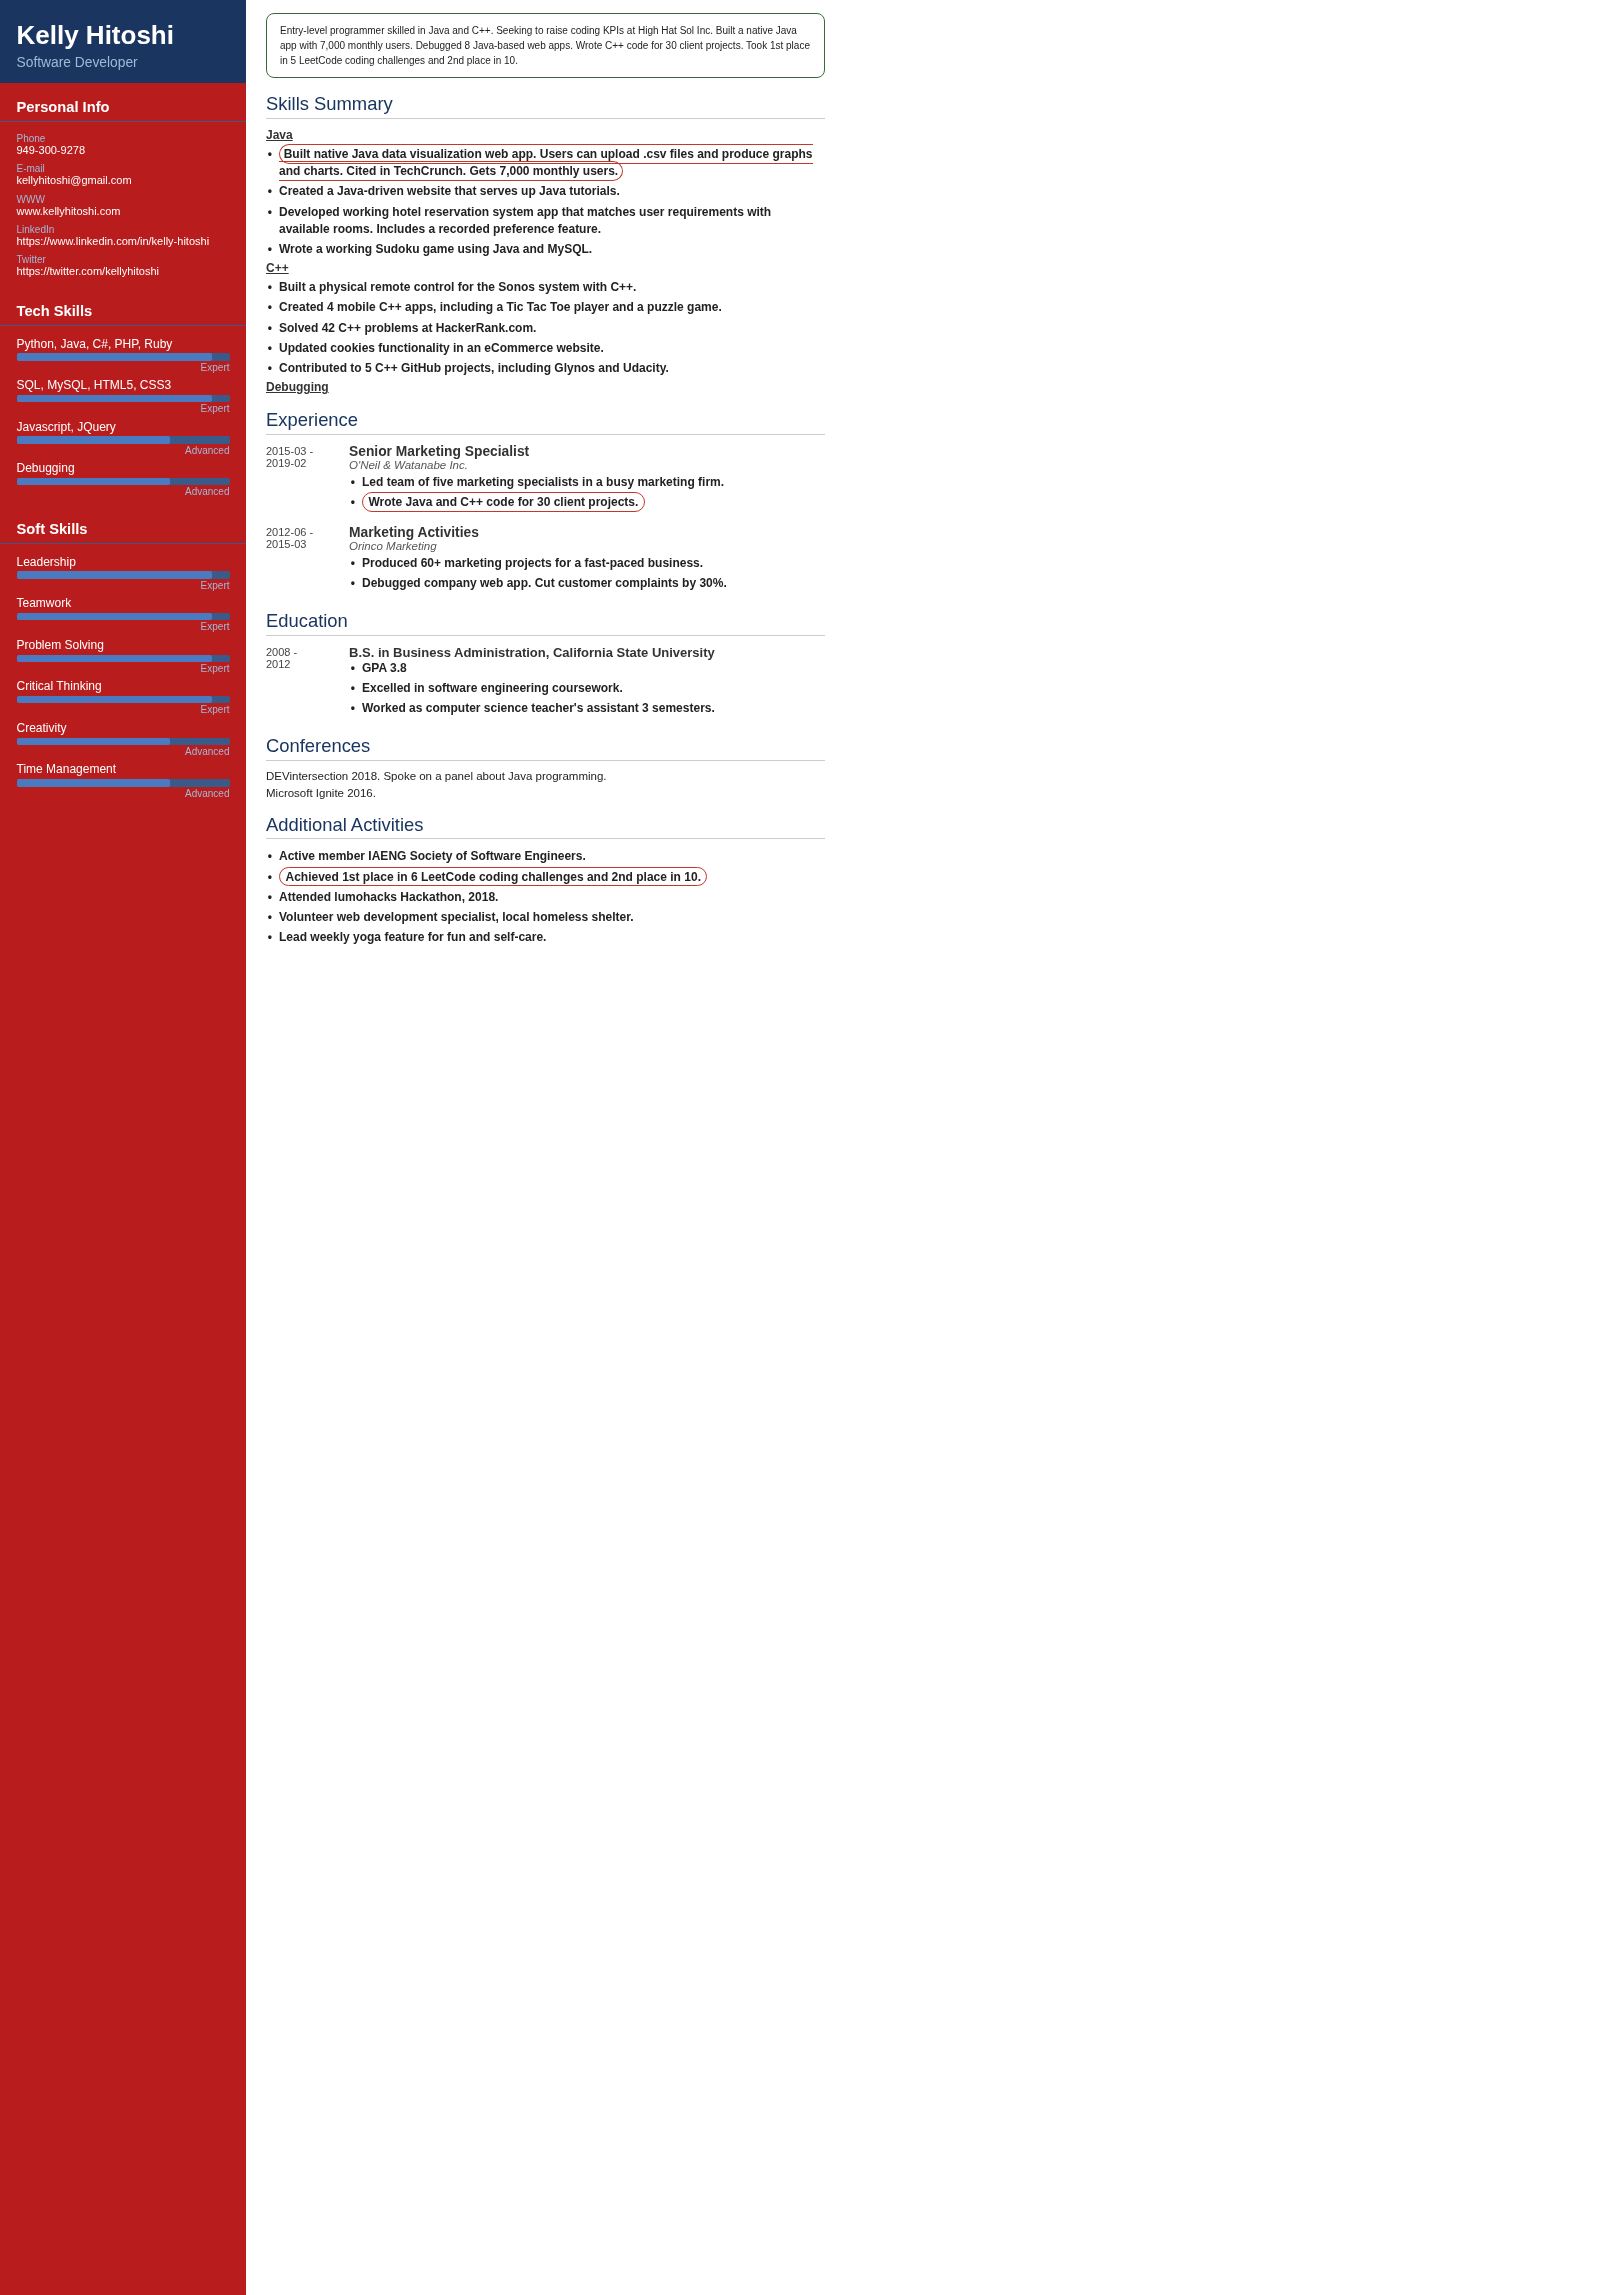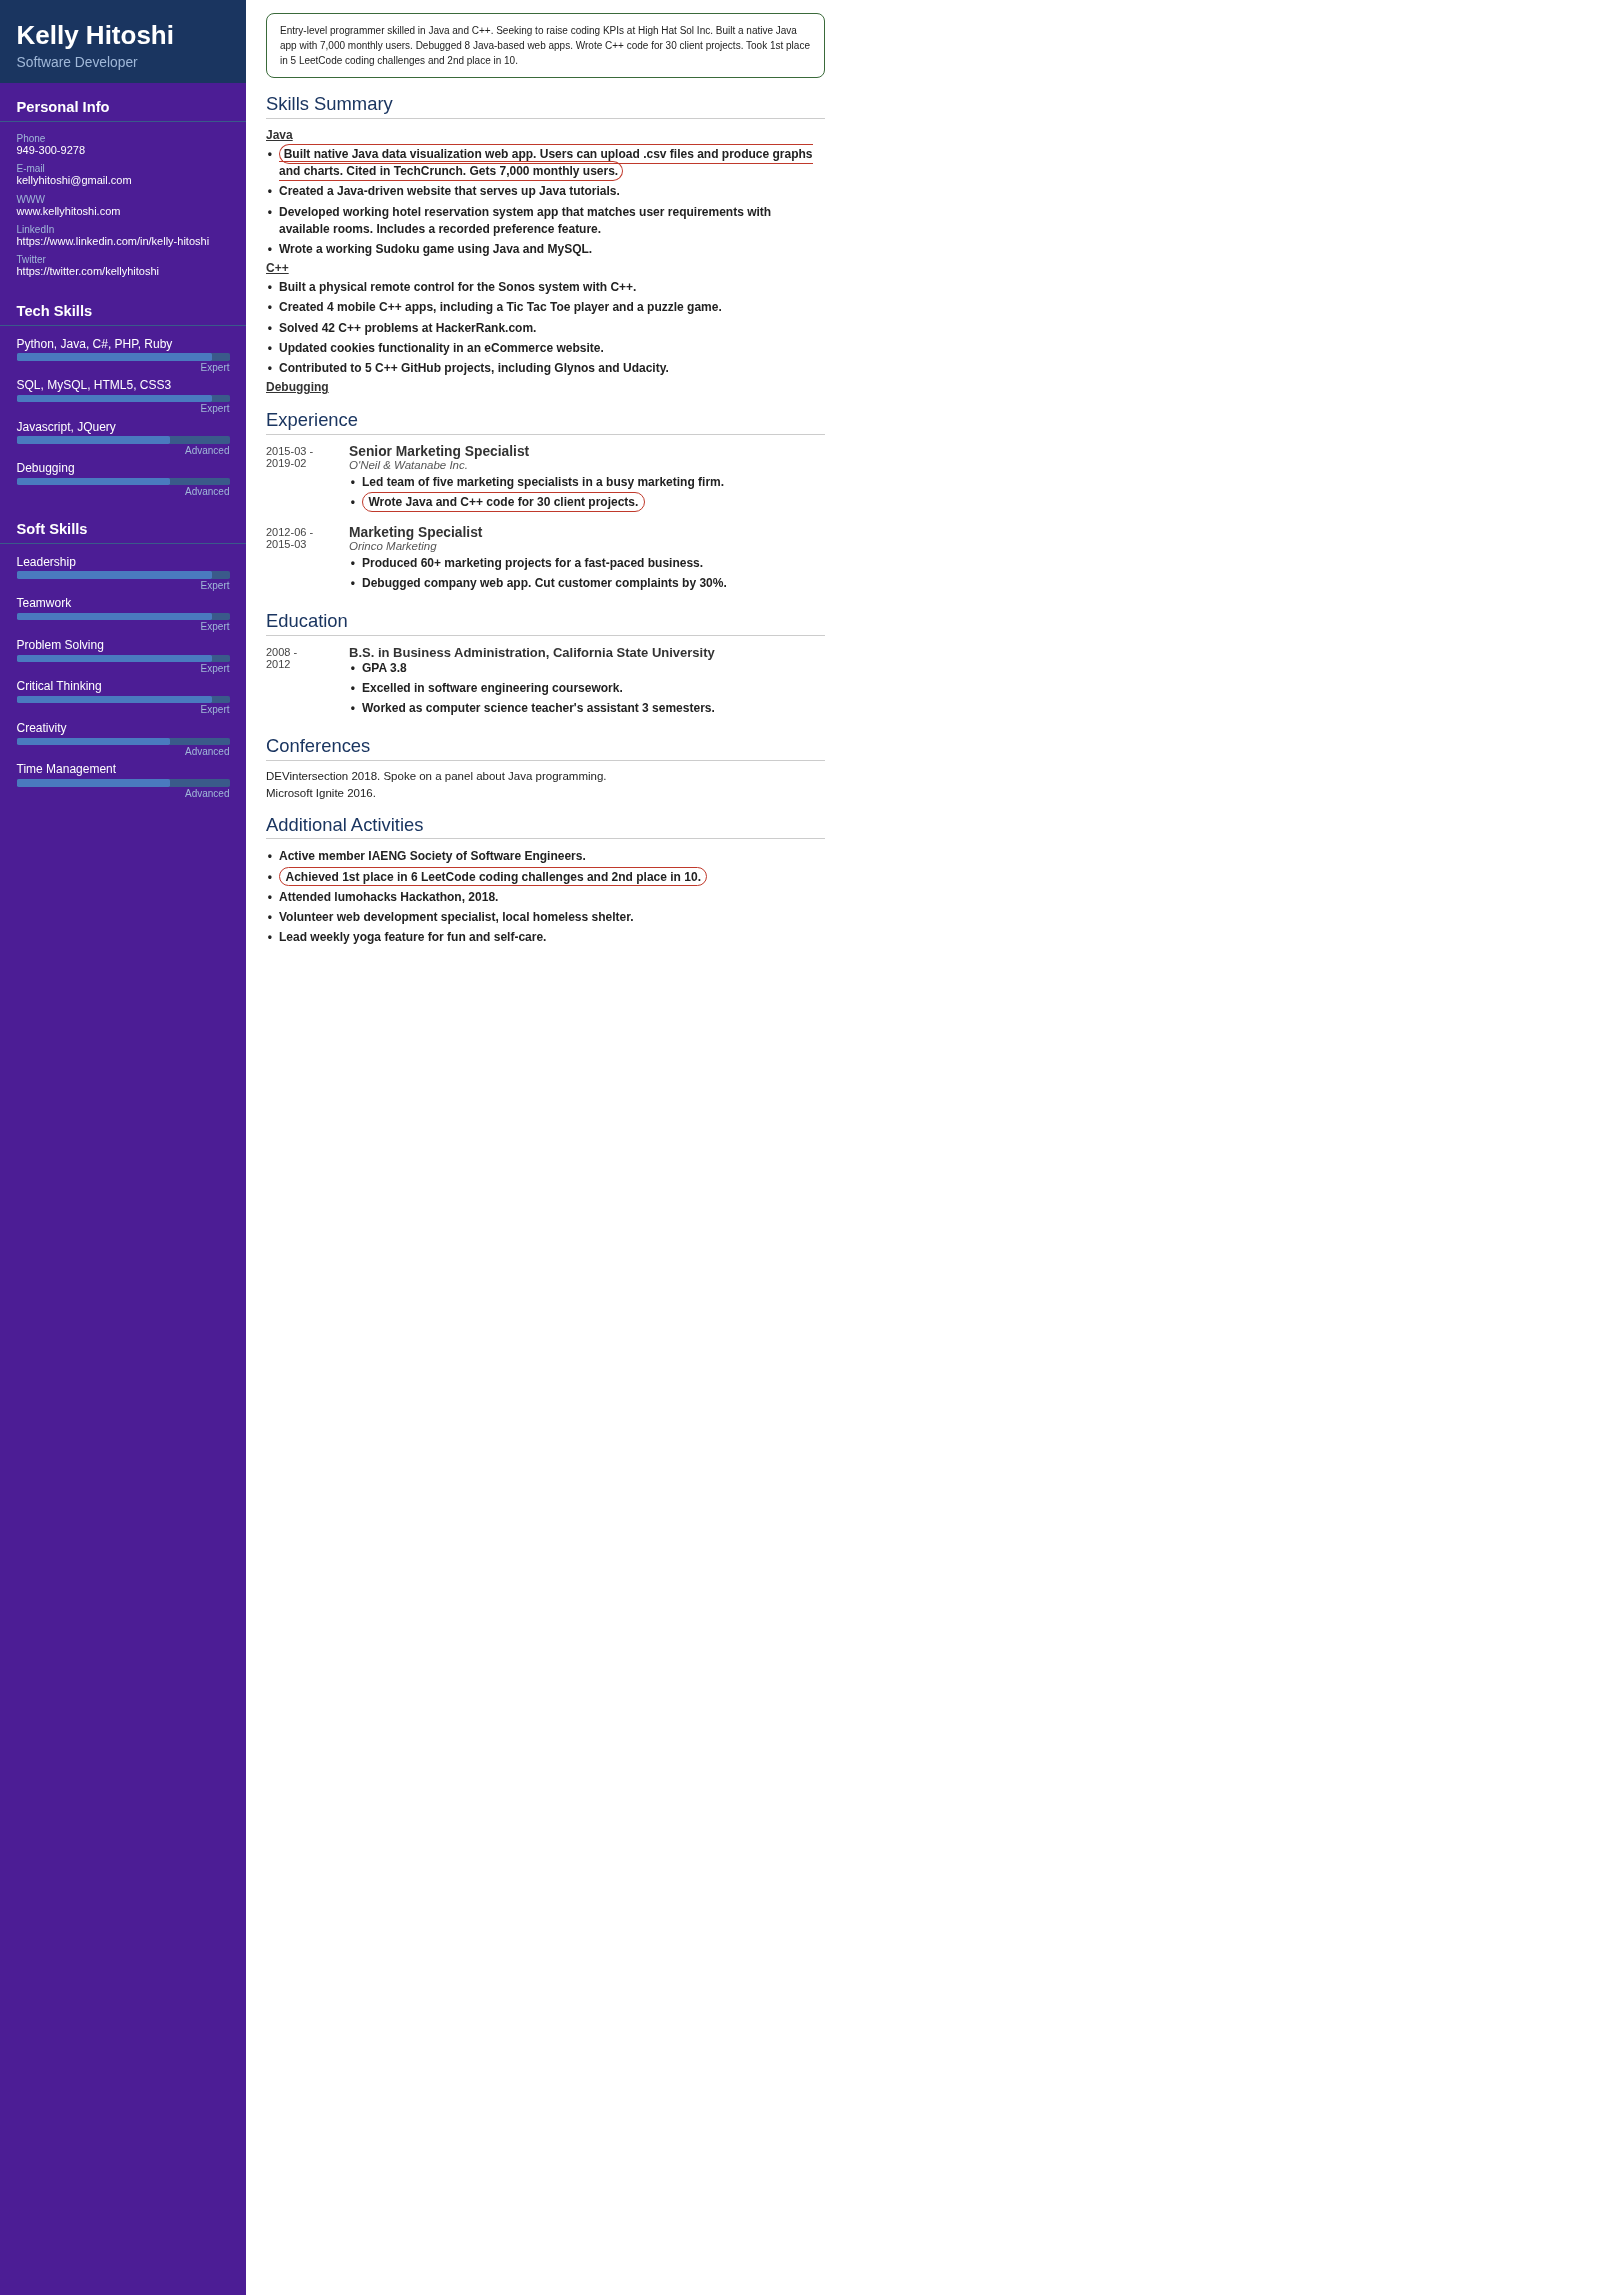--- a/index.html
+++ b/index.html
@@ -2,21 +2,21 @@
 <html style="font-size:14.7px"><head>
   <meta charset="utf-8">
   <style>
     * { margin: 0; padding: 0; box-sizing: border-box; }
     body { font-family: Arial, sans-serif; font-size: 12px; background: #fff; display: flex; width: 845px; min-height: 2296px; }
 
     
     .sidebar {
       width: 246px;
       min-width: 246px;
-      background: #4c1d95;
+      background: #b91c1c;
       color: #fff;
       padding: 0;
       flex-shrink: 0;
     }
     .sidebar-header {
       background: #1a3560;
       padding: 20px 16.5px 13px 16.5px;
     }
     .sidebar-header .name {
       font-size: 26px;
@@ -356,21 +356,21 @@
         <li>
           <span style="border: 1.8px solid #c0392b; border-radius: 14.7px; padding: 1.8px 5.5px; display: inline;">Wrote Java and C++ code for 30 client projects.</span>
         </li>
       </ul>
     </div>
   </div>
 
   <div class="exp-item">
     <div class="exp-dates">2012-06 -<br>2015-03</div>
     <div class="exp-content">
-      <div class="exp-title">Marketing Specialist</div>
+      <div class="exp-title">Marketing Activities</div>
       <div class="exp-company">Orinco Marketing</div>
       <ul class="bullet-list">
         <li>Produced 60+ marketing projects for a fast-paced business.</li>
         <li>Debugged company web app. Cut customer complaints by 30%.</li>
       </ul>
     </div>
   </div>
 
   <div class="section-title">Education</div>
 

